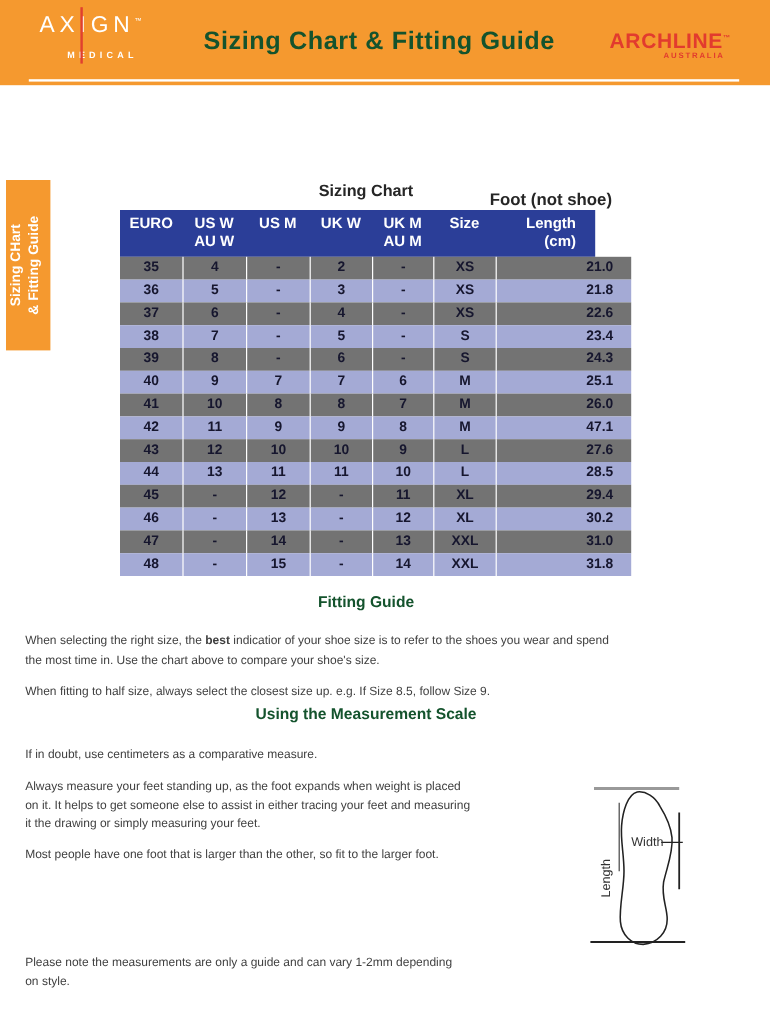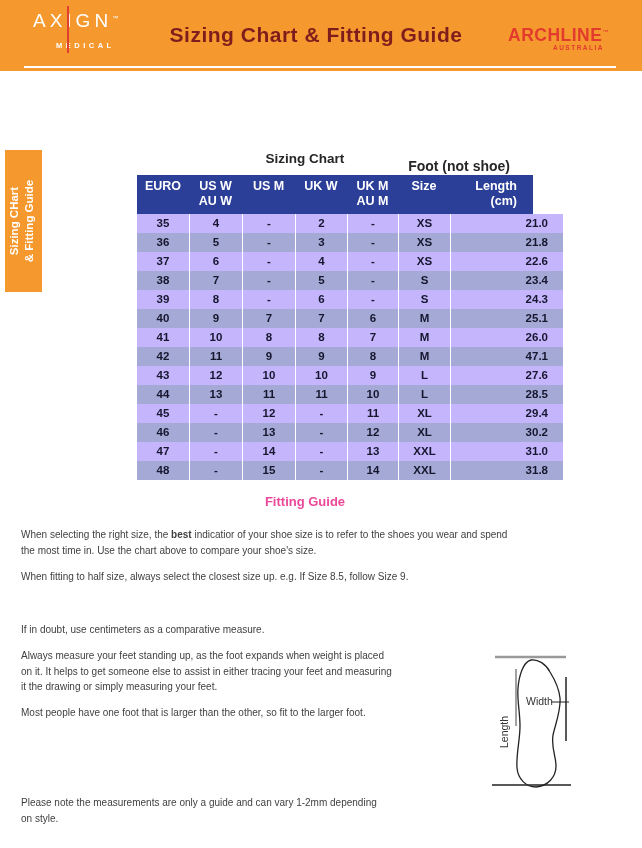--- a/index.html
+++ b/index.html
@@ -48,21 +48,21 @@
   .brand-line {
     position: absolute;
     left: 67px; top: 6px;
     width: 2px; height: 47px;
     background: #E0402F;
   }
   .header-title {
     position: absolute;
     left: 120px; right: 130px; top: 23px;
     text-align: center;
-    color: #7f1d1d;
+    color: #14532d;
     font-size: 21px;
     font-weight: bold;
     letter-spacing: 0.5px;
   }
   .partner {
     position: absolute;
     left: 508px; top: 23px;
     width: 106px;
     color: #E23B2E;
   }
@@ -120,62 +120,61 @@
     font-size: 14px;
     font-weight: bold;
     color: #262626;
   }
 
   
   .sizing-table {
     position: absolute;
     left: 100px; top: 175px;
     width: 396px;
-    margin-left: 37px;
   }
   .thead {
     display: grid;
     grid-template-columns: 52px 53px 53px 52px 51px 52px 1fr;
     background: #2B3E98;
     color: #ffffff;
     font-size: 12.5px;
     font-weight: bold;
     line-height: 15px;
     padding: 4px 0 5px 0;
     text-align: center;
   }
   .th.c6 { text-align: right; padding-right: 16px; }
   .tbody { width: 426px; }
   .trow {
     display: grid;
     grid-template-columns: 52px 53px 53px 52px 51px 52px 1fr;
     height: 19px;
   }
-  .trow.teal { background: #c4b5fd; }
+  .trow.teal { background: #737373; }
   .trow.lav  { background: #A4AAD5; }
   .td {
     text-align: center;
     font-size: 11.5px;
     font-weight: bold;
     color: #16162E;
     line-height: 19px;
     border-left: 1.5px solid #ffffff;
     box-sizing: border-box;
   }
   .td.c0 { border-left: none; }
   .td.c6 { text-align: right; padding-right: 15px; }
 
   
   .sec-heading {
     position: absolute;
     left: 0; width: 610px;
     text-align: center;
     font-size: 13px;
     font-weight: bold;
-    color: #ec4899;
+    color: #14532d;
   }
   .para {
     position: absolute;
     left: 21px;
     font-size: 10px;
     line-height: 15.5px;
     color: #3F3F3F;
     white-space: pre-line;
   }
   #fitting-heading { top: 494px; }
@@ -384,20 +383,21 @@
           <div class="td c6">31.8</div>
         </div>
       </div>
   </div>
 
   <div class="sec-heading" id="fitting-heading">Fitting Guide</div>
   <p class="para" id="para-select"><span>When selecting the right size, the </span><b>best</b><span> indicatior of your shoe size is to refer to the shoes you wear and spend
 the most time in. Use the chart above to compare your shoe's size.</span></p>
   <p class="para" id="para-half">When fitting to half size, always select the closest size up. e.g. If Size 8.5, follow Size 9.</p>
 
+  <div class="sec-heading" id="measure-heading">Using the Measurement Scale</div>
   <p class="para" id="para-doubt">If in doubt, use centimeters as a comparative measure.</p>
   <p class="para" id="para-most">Most people have one foot that is larger than the other, so fit to the larger foot.</p>
   <p class="para" id="para-always">Always measure your feet standing up, as the foot expands when weight is placed
 on it. It helps to get someone else to assist in either tracing your feet and measuring
 it the drawing or simply measuring your feet.</p>
   <p class="para" id="para-note">Please note the measurements are only a guide and can vary 1-2mm depending
 on style.</p>
 
   <svg class="diagram" viewBox="485 645 140 150">
     <line x1="495" y1="657" x2="566" y2="657" stroke="#999999" stroke-width="2.5"></line>

